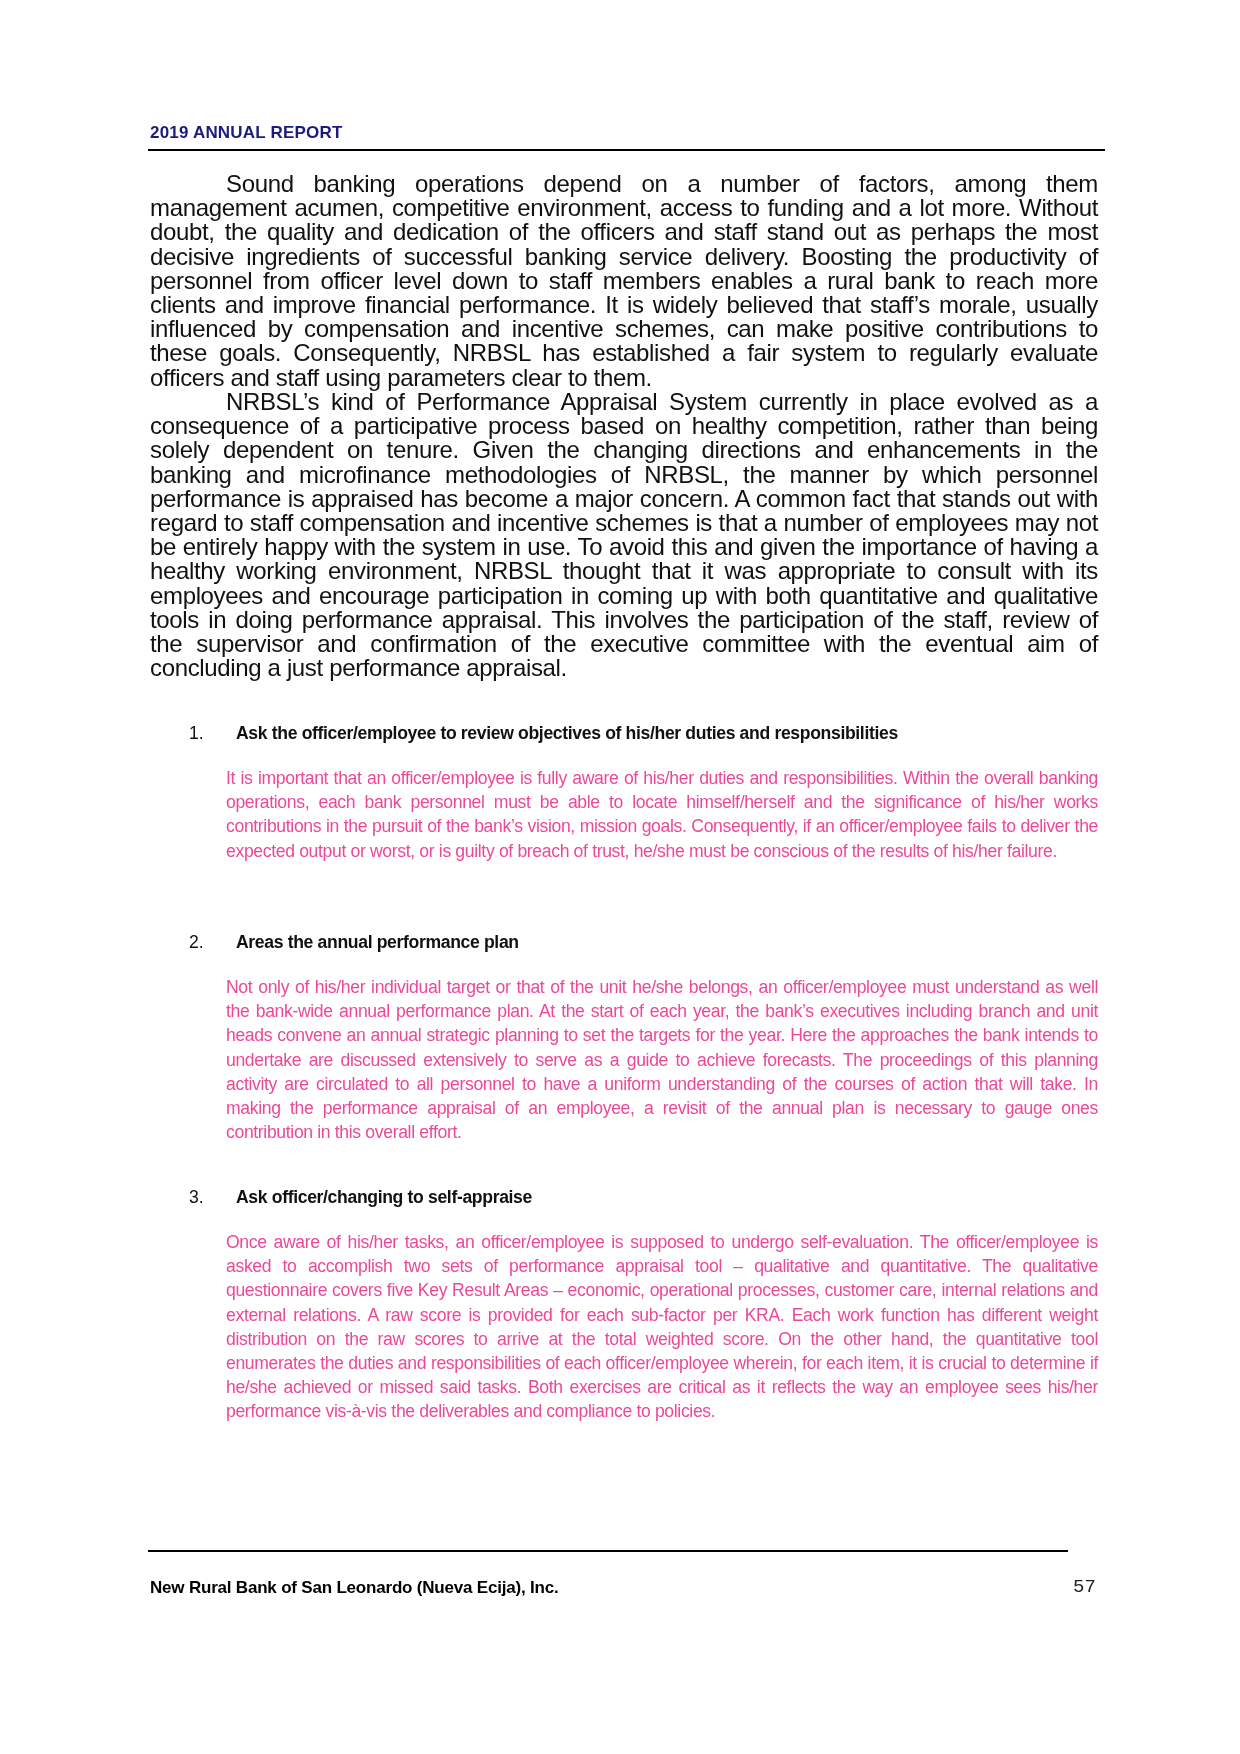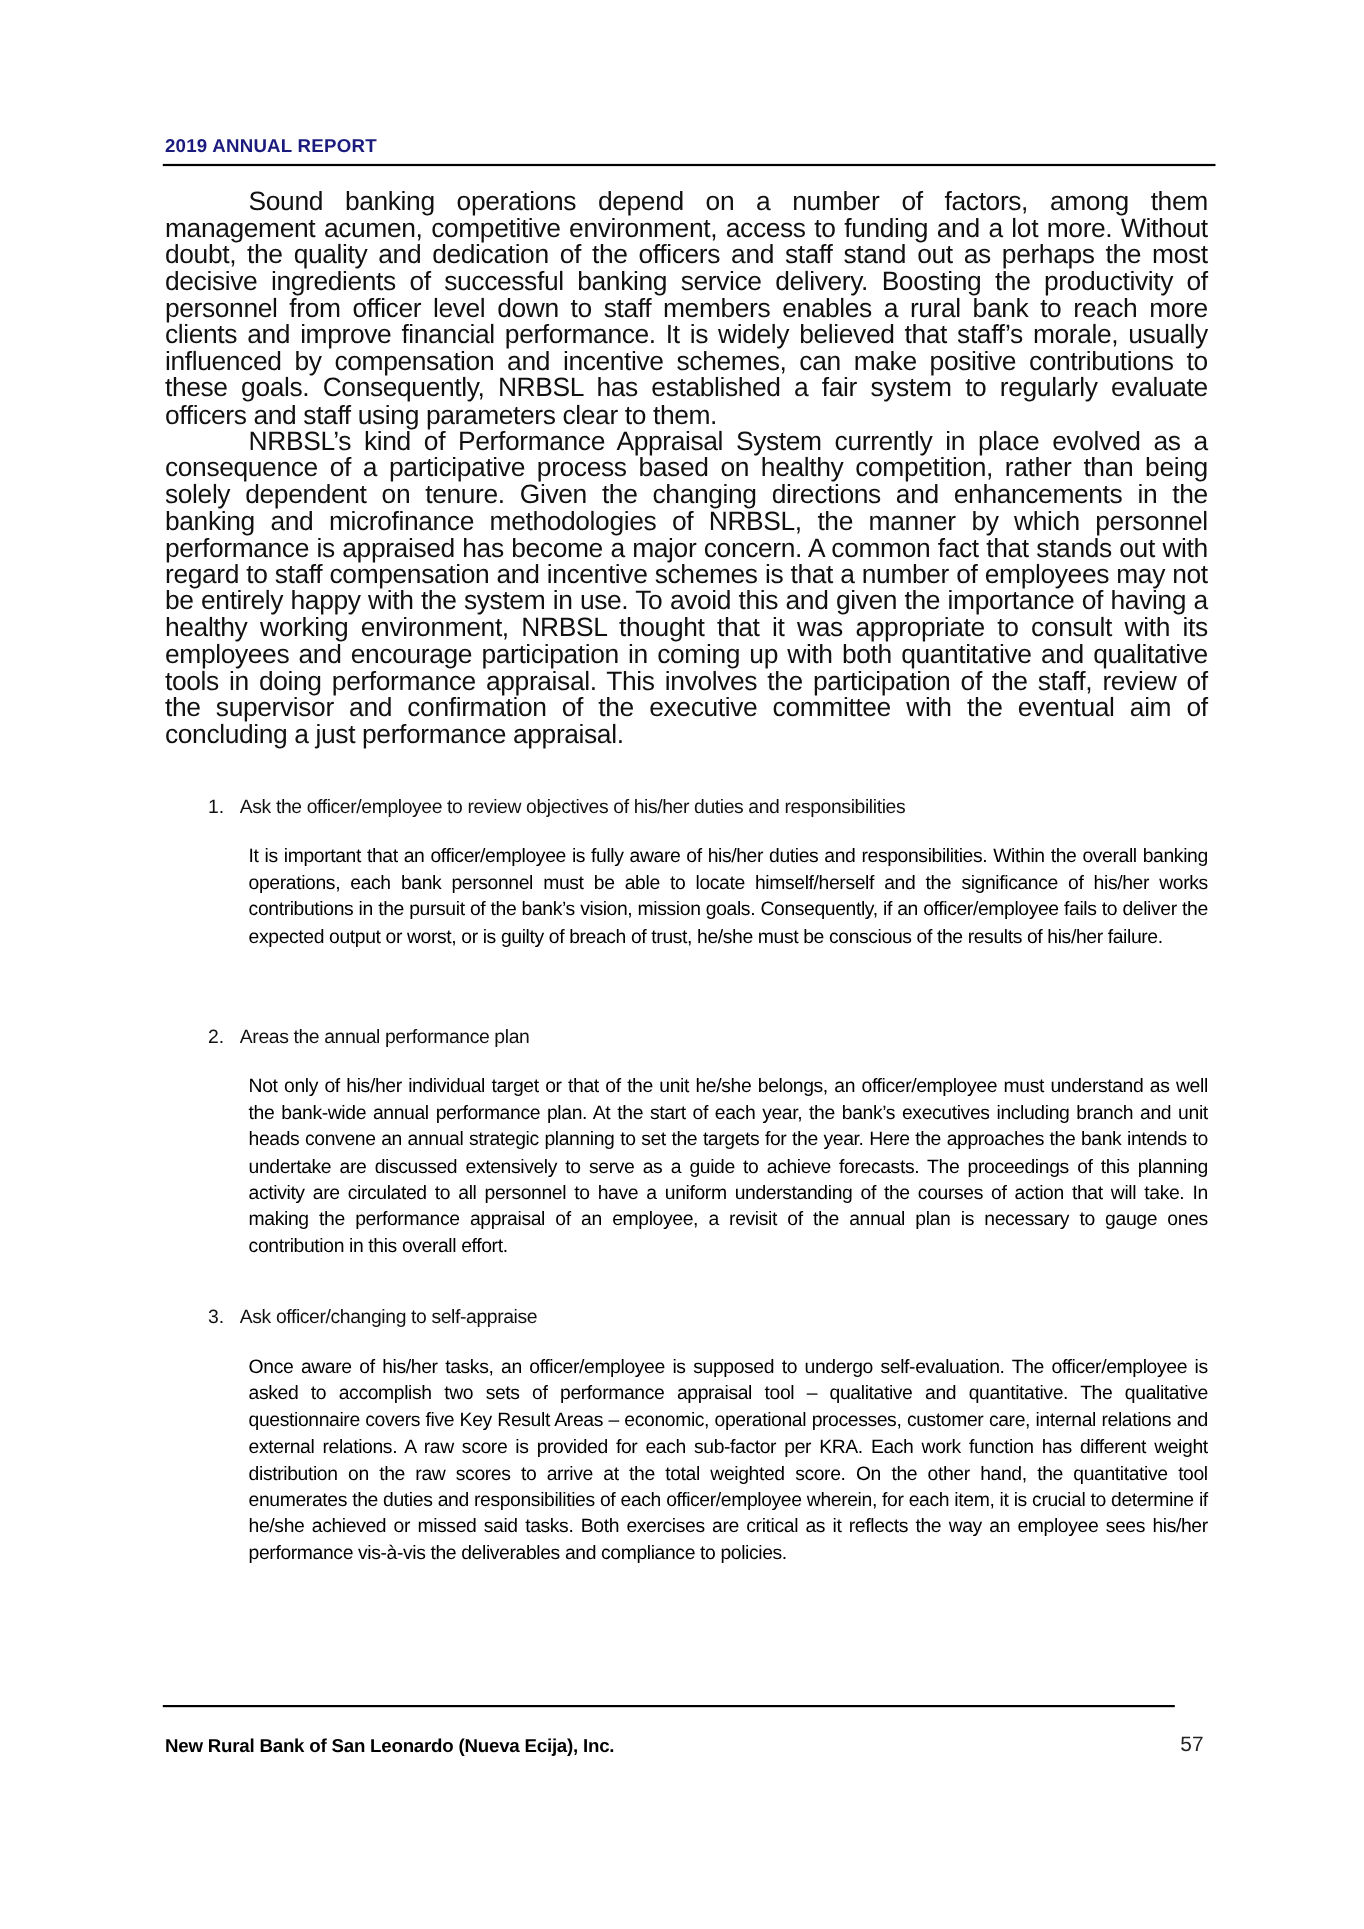--- a/index.html
+++ b/index.html
@@ -18,37 +18,38 @@
     font-family: "Liberation Sans", sans-serif;
     font-size: 24px; line-height: 24.2px; color: #111;
     text-align: justify; letter-spacing: -0.35px; word-spacing: 0px;
   }
   .body-text.indent { text-indent: 76px; }
   .list-num {
     position: absolute; left: 189px;
     font-family: "Liberation Sans", sans-serif; font-size: 17.6px; line-height: 24.2px; color: #111;
   }
   .list-head {
-    position: absolute; left: 218px;
+    position: absolute; left: 236px;
     font-family: "Liberation Sans", sans-serif; font-size: 17.6px; line-height: 24.2px; color: #111;
     letter-spacing: -0.35px;
+    font-weight: bold;
   }
   .list-body {
     position: absolute; left: 226px; width: 872px;
-    font-family: "Liberation Sans", sans-serif; font-size: 17.6px; line-height: 24.2px; color: #000000;
+    font-family: "Liberation Sans", sans-serif; font-size: 17.6px; line-height: 24.2px; color: #ec4899;
     text-align: justify; letter-spacing: -0.35px;
   }
   .ftr-name {
     position: absolute; left: 150px; top: 1578px;
     font-family: "Liberation Sans", sans-serif; font-weight: bold; font-size: 17px;
     color: #000000; letter-spacing: -0.2px;
   }
   .ftr-page {
     position: absolute; left: 1073px; top: 1576px;
-    font-family: Liberation Sans, sans-serif; font-size: 19px; color: #222;
+    font-family: Liberation Mono, monospace; font-size: 19px; color: #222;
   }
 </style>
 </head>
 <body>
 
 <div class="page">
 
   <div class="hdr-title">2019 ANNUAL REPORT</div>
   <div class="rule top"></div>
 

